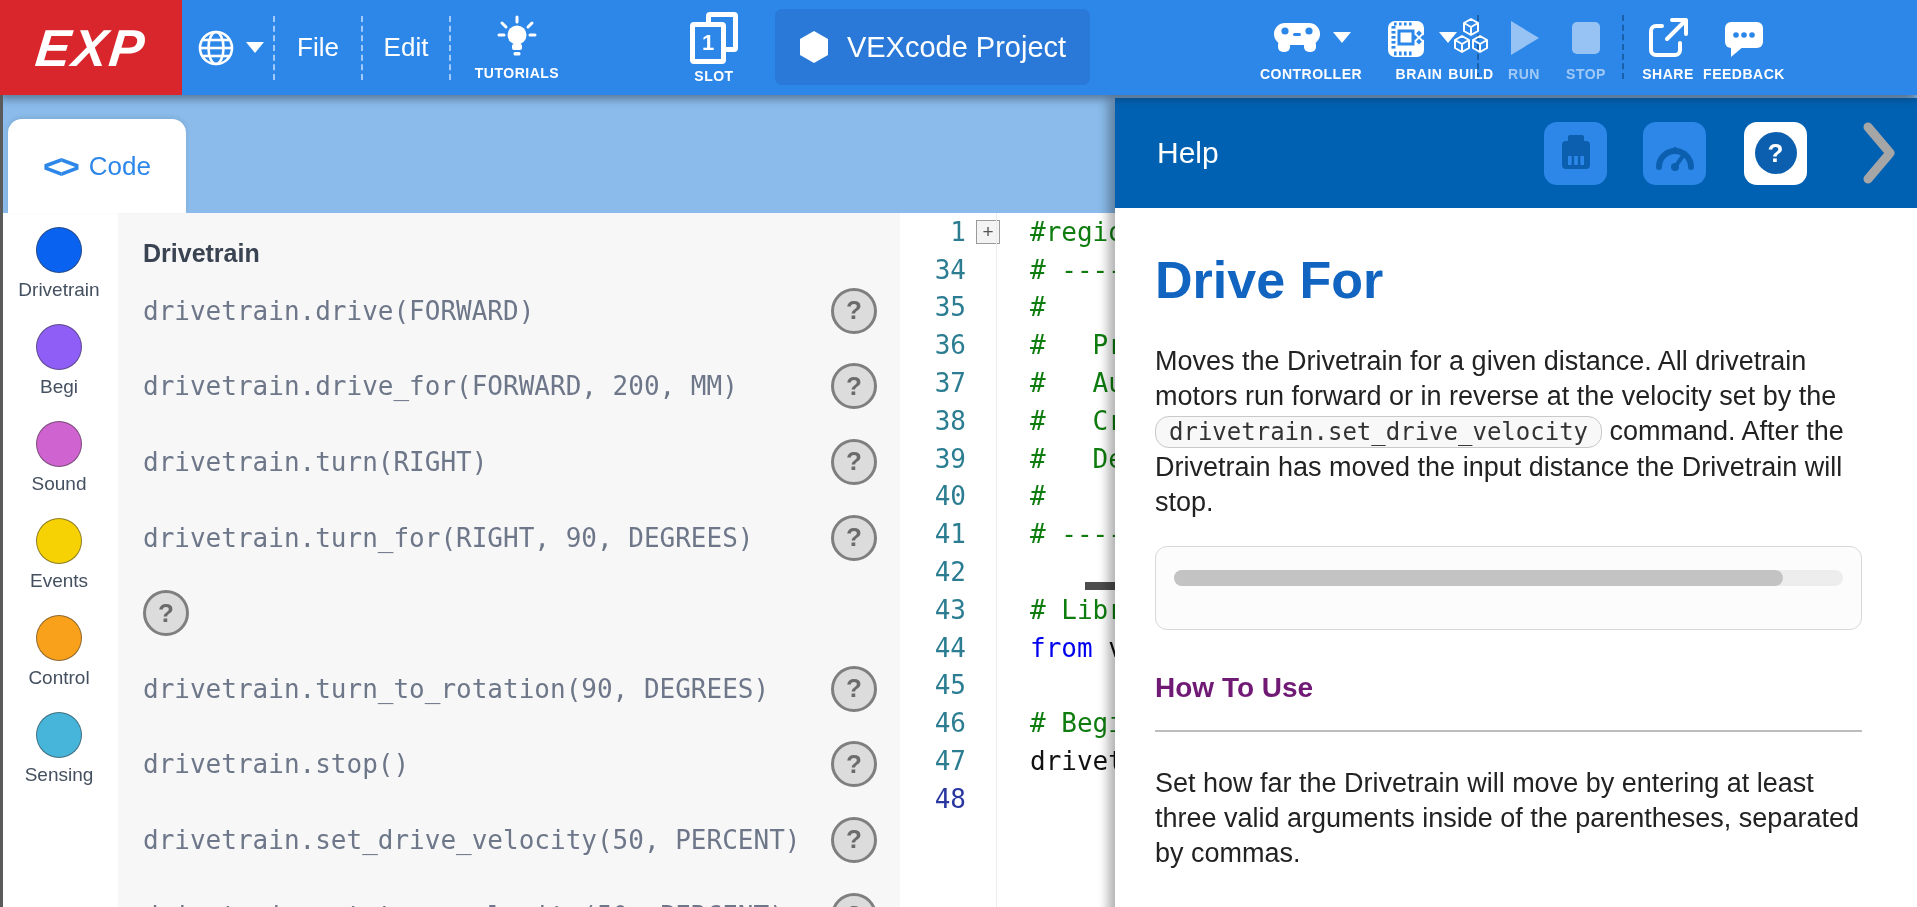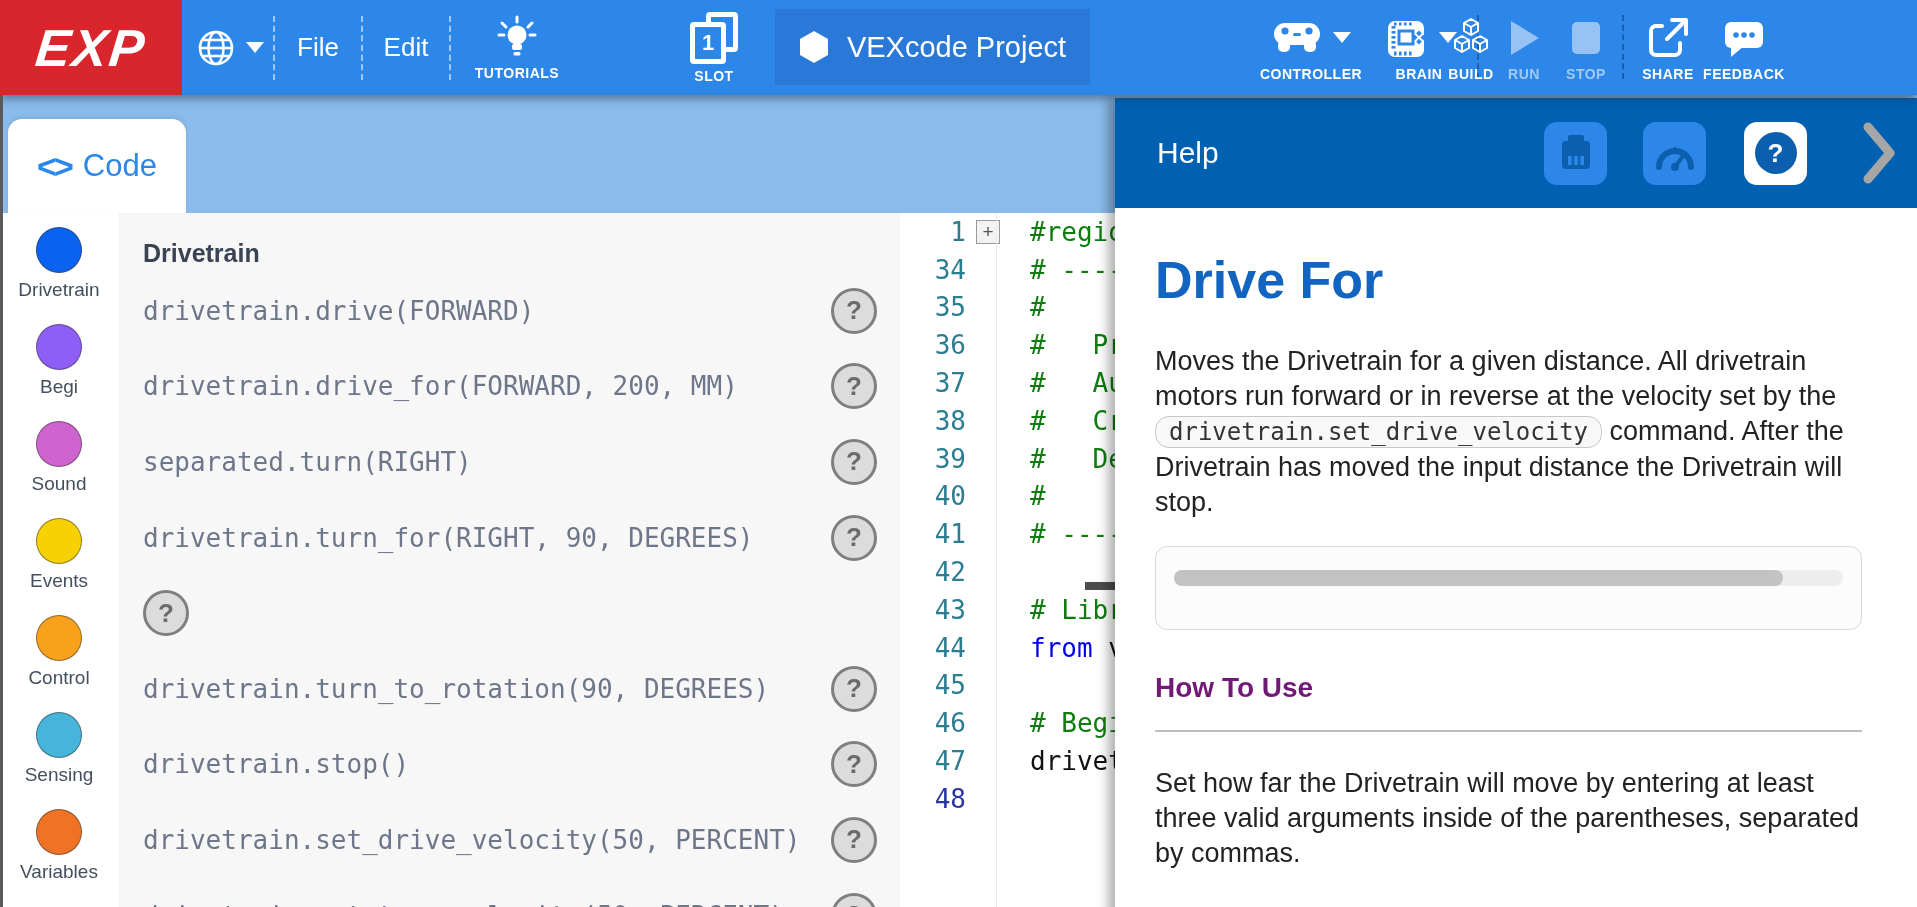--- a/index.html
+++ b/index.html
@@ -27,33 +27,33 @@
   #tutorials { width:132px; }
   #slot-block { position:absolute; left:668px; top:0; width:92px; }
   .slot-icon { position:relative; width:52px; height:52px; }
   .slot-back { position:absolute; right:2px; top:0; width:32px; height:40px;
                border:5px solid #fff; border-radius:4px; }
   .slot-front { position:absolute; left:2px; bottom:0; width:36px; height:42px;
                 border:5px solid #fff; border-radius:4px; background:#2d87e9;
                 display:flex; align-items:center; justify-content:center;
                 color:#fff; font-size:22px; font-weight:bold; }
   #project-btn { position:absolute; left:775px; top:9px; width:315px; height:76px;
-                 background:#2a79d8; border-radius:0; display:flex; align-items:center;
+                 background:#2a79d8; border-radius:7px; display:flex; align-items:center;
                  justify-content:center; gap:18px; }
   #project-btn .name { color:#fff; font-size:29px; }
   .tb-block { position:absolute; top:0; }
   .icon-row { display:flex; align-items:center; gap:10px; height:48px; }
 
   
   #tabbar { position:absolute; left:0; top:95px; width:1115px; height:118px; background:#8abbea; z-index:10; }
   #code-tab { position:absolute; left:8px; top:24px; width:178px; height:94px; background:#fff;
               border-radius:14px 14px 0 0; display:flex; align-items:center; justify-content:center;
               gap:12px; box-shadow:0 -2px 5px rgba(0,0,0,.08); }
   #code-tab .tab-icon { color:#2d87e9; font-size:34px; font-weight:900; letter-spacing:-3px; }
-  #code-tab .tab-label { color:#2d87e9; font-size:31px; }
+  #code-tab .tab-label { color:#2d87e9; font-size:26px; }
 
   
   #sidebar { position:absolute; left:0; top:213px; width:118px; height:694px; background:#fff;
              z-index:6; padding-top:14px; }
   #left-edge { position:absolute; left:0; top:95px; width:3px; height:812px; background:#5a5a5a; z-index:60; }
   .cat-item { height:97px; display:flex; flex-direction:column; align-items:center; cursor:pointer; }
   .cat-circle { width:46px; height:46px; border-radius:50%; border:1px solid rgba(55,55,55,.55); }
   .cat-label { margin-top:6px; font-size:19px; color:#44505f; }
 
   
@@ -339,24 +339,20 @@
       <div class="cat-item">
         <span class="cat-circle" style="background-color: rgb(249, 161, 27);"></span>
         <span class="cat-label">Control</span>
       </div>
 
       <div class="cat-item">
         <span class="cat-circle" style="background-color: rgb(71, 180, 218);"></span>
         <span class="cat-label">Sensing</span>
       </div>
 
-      <div class="cat-item">
-        <span class="cat-circle" style="background-color: rgb(239, 114, 37);"></span>
-        <span class="cat-label">Variables</span>
-      </div>
     </nav>
 
   <section id="palette">
     <h3>Drivetrain</h3>
     <div>
 
         <div class="cmd-row">
           <span class="cmd-text">drivetrain.drive(FORWARD)</span>
           <span class="q-btn">
             <span>?</span>
@@ -364,21 +360,21 @@
         </div>
 
         <div class="cmd-row">
           <span class="cmd-text">drivetrain.drive_for(FORWARD, 200, MM)</span>
           <span class="q-btn">
             <span>?</span>
           </span>
         </div>
 
         <div class="cmd-row">
-          <span class="cmd-text">separated.turn(RIGHT)</span>
+          <span class="cmd-text">drivetrain.turn(RIGHT)</span>
           <span class="q-btn">
             <span>?</span>
           </span>
         </div>
 
         <div class="cmd-row">
           <span class="cmd-text">drivetrain.turn_for(RIGHT, 90, DEGREES)</span>
           <span class="q-btn">
             <span>?</span>
           </span>

